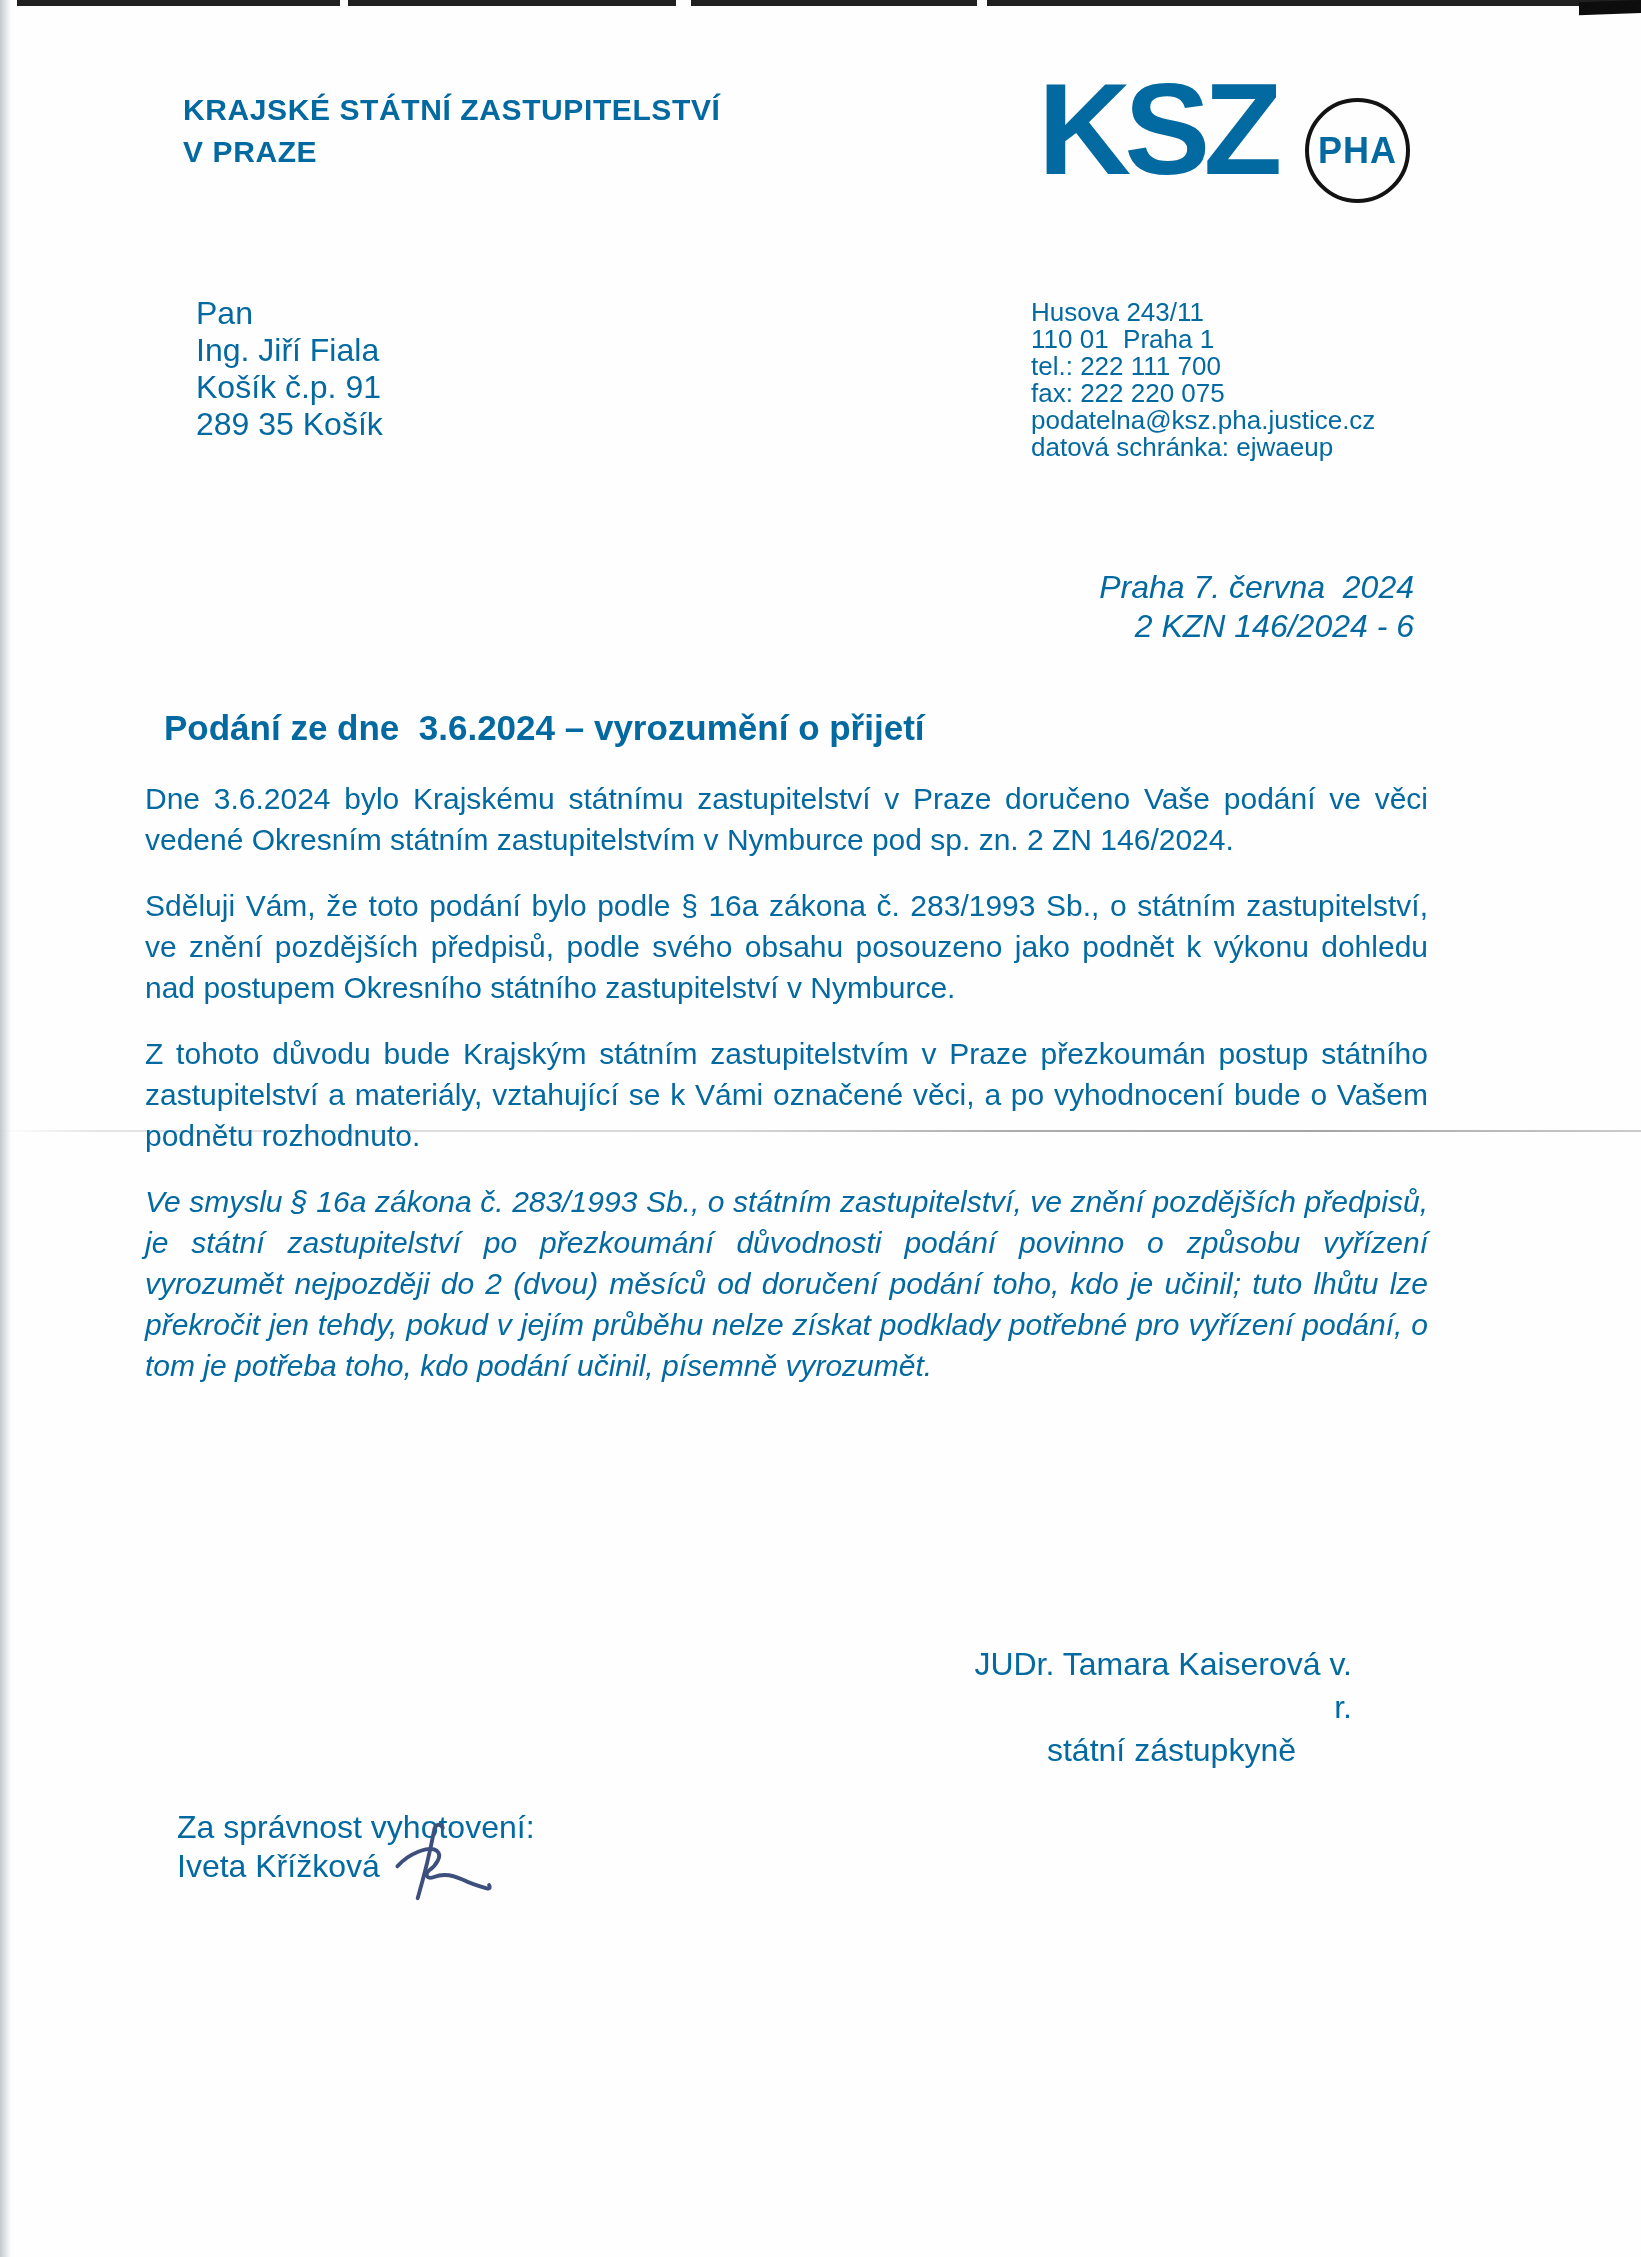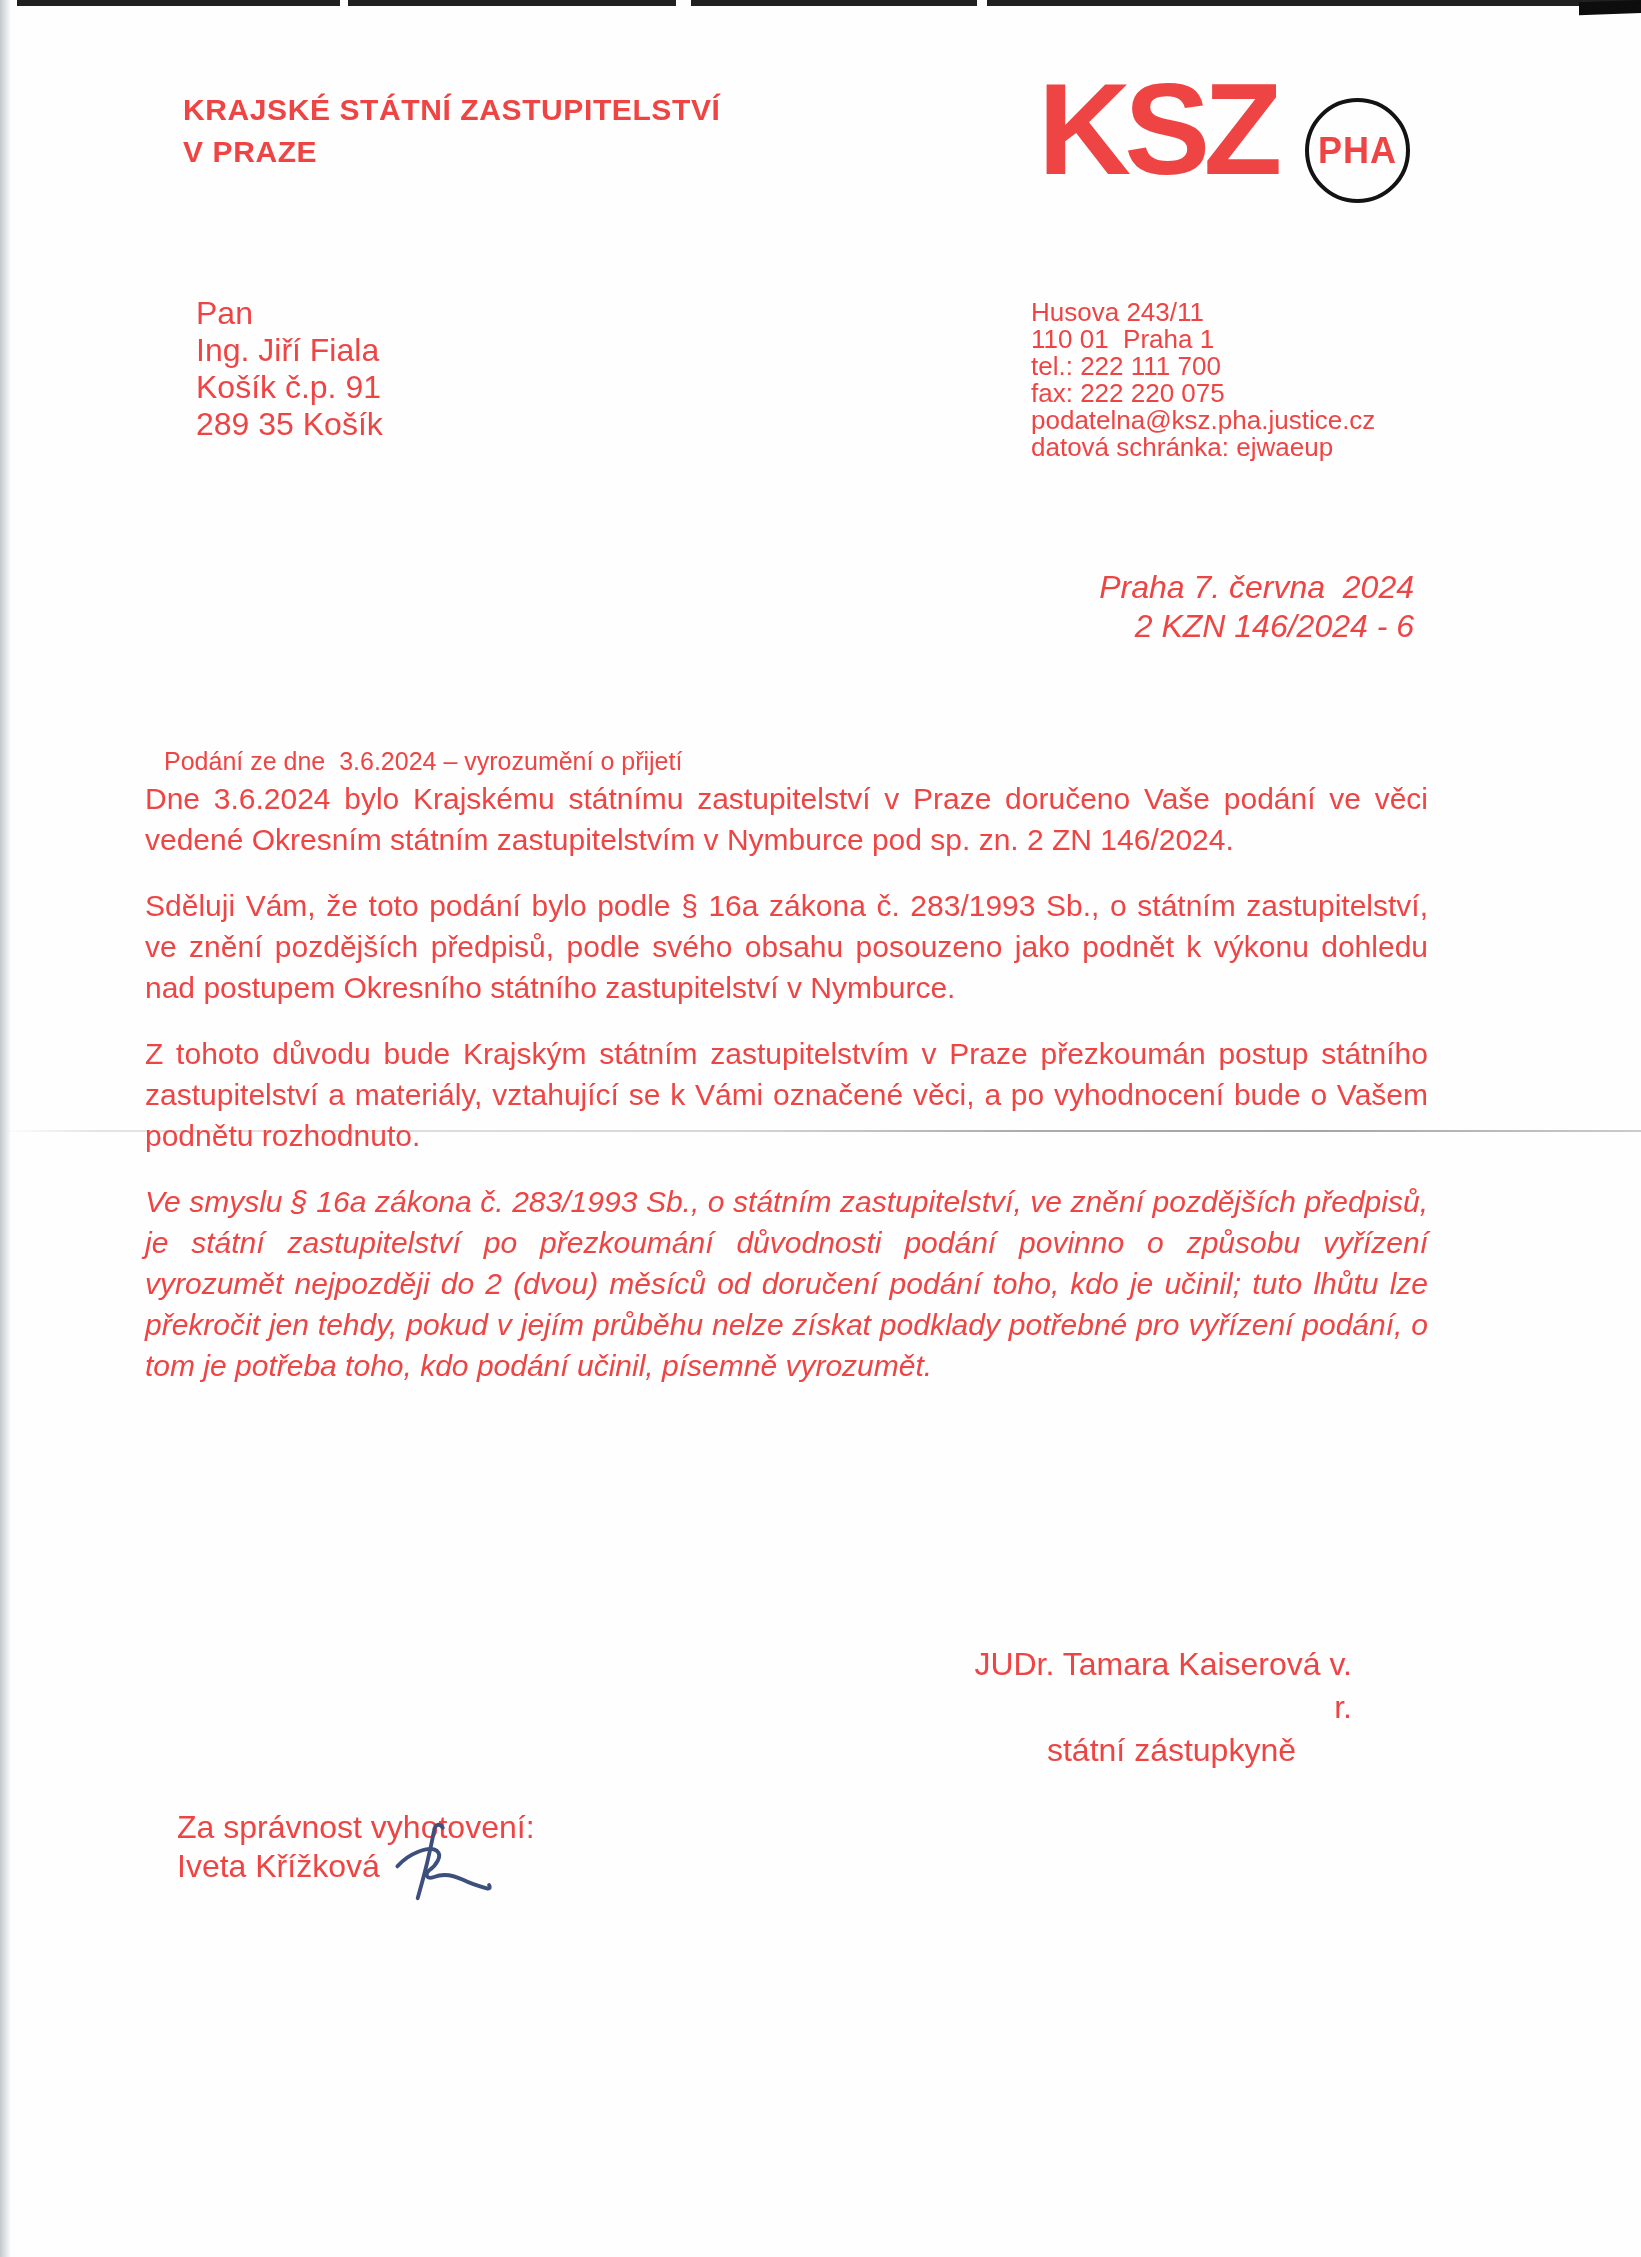--- a/index.html
+++ b/index.html
@@ -63,21 +63,21 @@
     font-size:26px;line-height:27px;
   }
   
   .reference{
     position:absolute;left:1023px;top:568px;width:391px;
     text-align:right;font-size:32px;line-height:39px;font-style:italic;
   }
   
   .subject{
     position:absolute;left:164px;top:708px;
-    font-size:25px;font-weight:400;margin-top:39px;
+    font-size:35px;font-weight:700;
   }
   
   .body-col{
     position:absolute;left:145px;top:778px;width:1291px;
     font-size:30px;line-height:41px;
   }
   .body-col p{margin:0 8px 25px 0;text-align:justify;}
   
   .signing{
     position:absolute;left:966px;top:1643px;width:386px;
@@ -90,21 +90,21 @@
     font-size:32px;line-height:39px;margin-top:21px;
   }
   .handwritten{
     position:absolute;left:379px;top:1821px;width:114px;height:82px;
   }
   .pre{white-space:pre-wrap;}
 </style>
 </head>
 <body>
 
-<div class="page" style="color: #ef4444;">
+<div class="page" style="color: #0369a1;">
 
   <div class="scan-left-edge"></div>
   <div class="scan-top-edge"></div>
   <div class="scan-top-gap gap1"></div>
   <div class="scan-top-gap gap2"></div>
   <div class="scan-top-gap gap3"></div>
   <div class="scan-top-right-blob"></div>
   <div class="scan-crease"></div>
 
   <div class="org-name">

